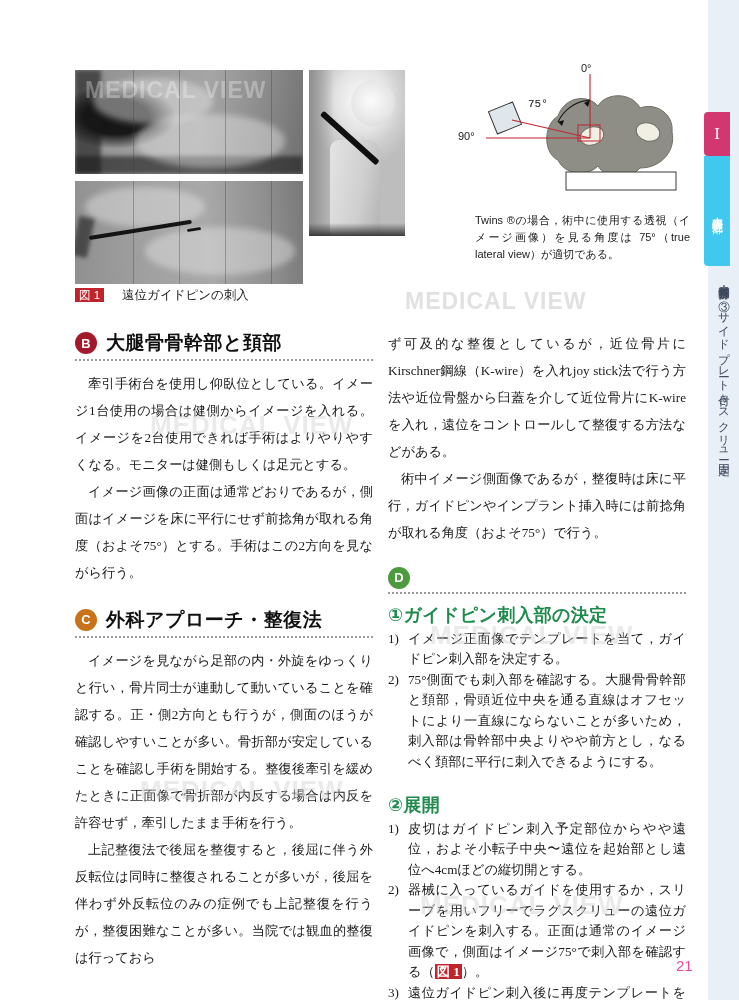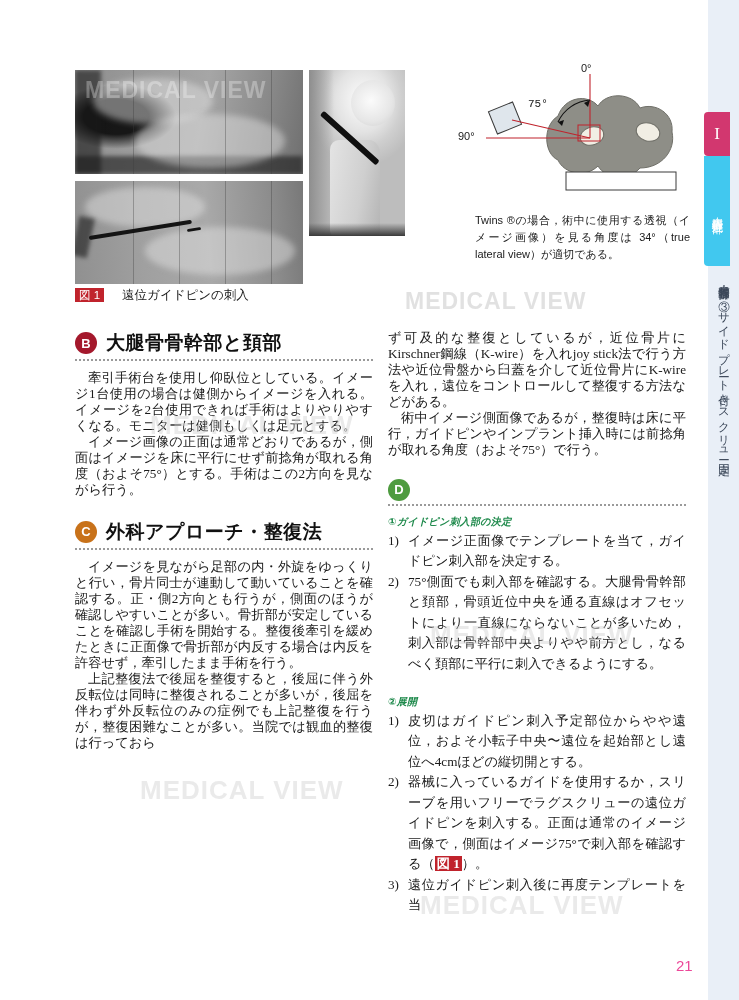--- a/index.html
+++ b/index.html
@@ -145,30 +145,30 @@
     margin-left:9px;
     font-family:"Liberation Sans","DejaVu Sans",sans-serif;
     font-size:19px;font-weight:bold;color:#111111;letter-spacing:.5px;
   }
   .dotted{
     border-bottom:2px dotted #9a9a9a;
     height:0;margin:3px 0 9px 0;
   }
   p.body{
     margin:0 0 0 0;
-    font-size:13.2px;line-height:16px;
+    font-size:13.2px;line-height:27px;
     text-align:justify;text-justify:inter-ideograph;
     text-indent:13px;
   }
   .gap{height:20.5px;}
 
   .sub-head{
     font-family:"Liberation Sans","DejaVu Sans",sans-serif;
-    font-size:10px;font-weight:bold;color:#1f8a4c;
-    margin:0 0 2px 0;letter-spacing:.3px;font-style:italic;
+    font-size:18px;font-weight:bold;color:#1f8a4c;
+    margin:0 0 2px 0;letter-spacing:.3px;
   }
   ol.steps{margin:0;padding:0;list-style:none;}
   ol.steps li{
     font-size:13.2px;line-height:20.5px;
     text-align:justify;text-justify:inter-ideograph;
     padding-left:20px;position:relative;
   }
   ol.steps li .num{position:absolute;left:0;top:0;}
   .figref{color:#c0232c;font-weight:bold;}
   .figref .fbox{background:#c0232c;color:#ffffff;padding:0 2px;}
@@ -259,21 +259,21 @@
 
         <path d="M110 30 A 38 38 0 0 0 78 52" fill="none" stroke="#111" stroke-width="1.1"></path>
         <polygon points="110,30 104,33 108,37" fill="#111"></polygon>
         <polygon points="78,52 84,50 82,56" fill="#111"></polygon>
       </svg>
       <div style="position:absolute;left:101px;top:-8px;font-family:'Liberation Sans','DejaVu Sans',sans-serif;font-size:11px;">0°</div>
       <div style="position:absolute;left:48px;top:28px;font-family:Liberation Mono, monospace;font-size:11px;">75°</div>
       <div style="position:absolute;left:-22px;top:60px;font-family:'Liberation Sans','DejaVu Sans',sans-serif;font-size:11px;">90°</div>
     </div>
 
-    <div class="sch-caption">Twins ®の場合，術中に使用する透視（イメージ画像）を見る角度は 34°（true lateral view）が適切である。</div>
+    <div class="sch-caption">Twins ®の場合，術中に使用する透視（イメージ画像）を見る角度は 75°（true lateral view）が適切である。</div>
   </div>
 
   <div class="fig-caption">
     <span class="badge">図 1</span><span class="cap-txt">遠位ガイドピンの刺入</span>
   </div>
 
   <div class="col col-left">
 
     <div class="sec-head">
       <div class="sec-circle" style="background:#a4182c;">B</div>

